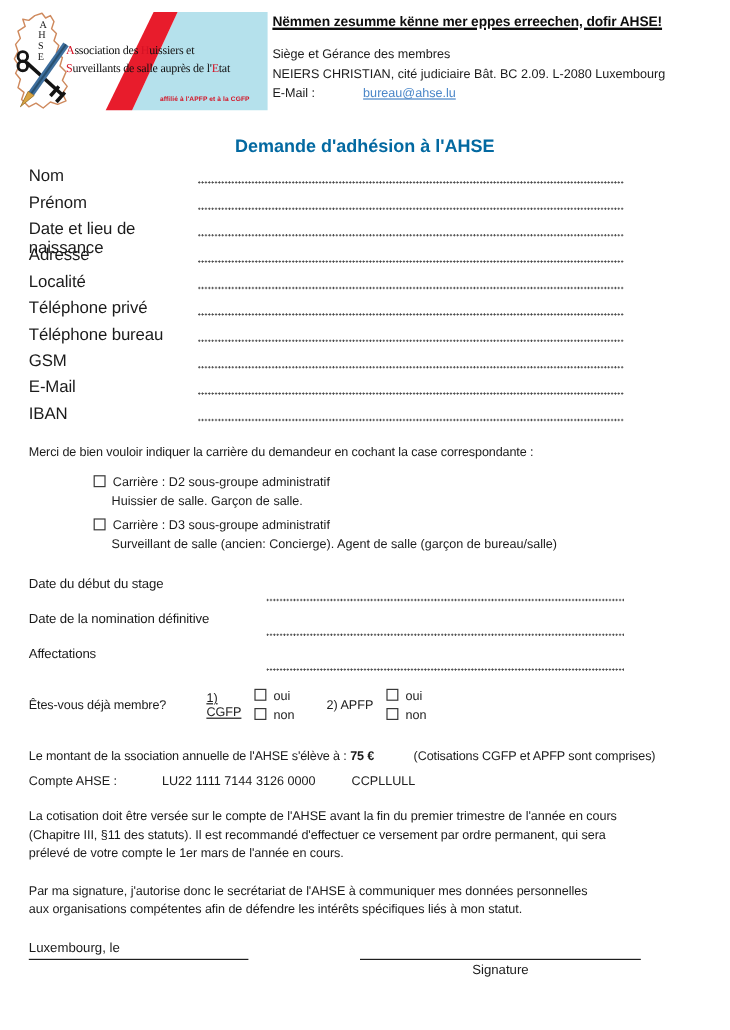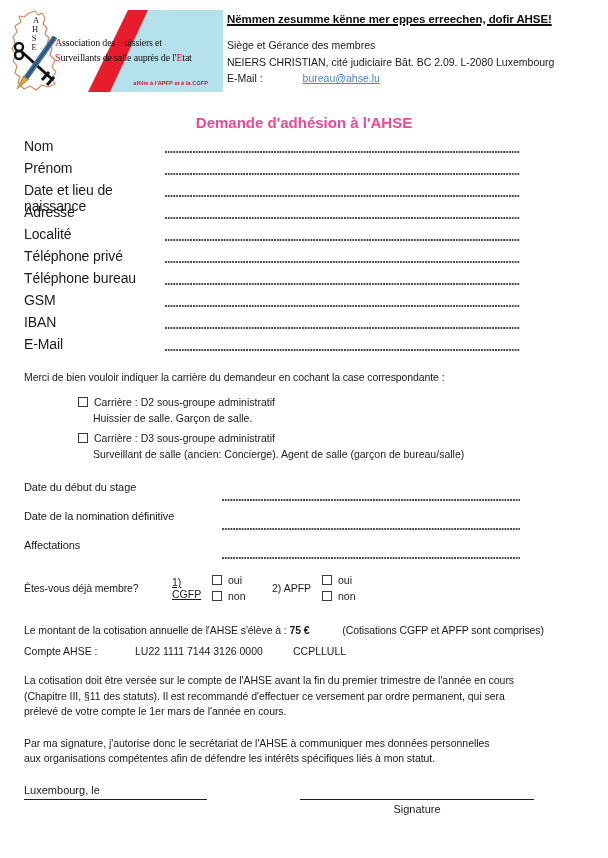--- a/index.html
+++ b/index.html
@@ -24,21 +24,21 @@
   .head-right{position:absolute;left:227px;top:13px;}
   .slogan{
     font-size:11.5px;font-weight:bold;color:#0d0d0d;
     text-decoration:underline;text-decoration-thickness:1.5px;
     margin:0 0 12px 0;letter-spacing:-0.1px;
   }
   .addr{font-size:10.5px;line-height:16.5px;color:#1b1b1b;}
   .email-row{font-size:10.5px;margin-top:2px;}
   .email-link{color:#4a86c8;text-decoration:underline;margin-left:40px;cursor:pointer;}
   
-  .title{margin-top:12px;text-align:center;font-size:15px;font-weight:bold;color:#ec4899;}
+  .title{margin-top:12px;text-align:center;font-size:15px;font-weight:bold;color:#0369a1;}
   
   .fields{margin-top:4px;}
   .frow{display:flex;height:22px;padding:0 88px 0 24px;}
   .frow .flabel{width:141px;flex:none;font-size:14px;padding-top:3px;letter-spacing:-0.1px;}
   .frow2{display:flex;height:29px;padding:0 88px 0 24px;}
   .frow2 .flabel{width:198px;flex:none;font-size:11px;padding-top:5px;letter-spacing:-0.1px;}
   .dotline{
     flex:1;align-self:flex-end;height:2px;margin-bottom:4px;
     background-image:radial-gradient(circle at 1px 1px,#4a4a4a 0.8px,transparent 0.95px);
     background-size:2.8px 2px;background-repeat:repeat-x;
@@ -163,25 +163,25 @@
     </div>
     <div class="frow">
       <span class="flabel">Téléphone bureau</span>
       <span class="dotline"></span>
     </div>
     <div class="frow">
       <span class="flabel">GSM</span>
       <span class="dotline"></span>
     </div>
     <div class="frow">
+      <span class="flabel">E-Mail</span>
+      <span class="dotline"></span>
+    </div>
+    <div class="frow">
       <span class="flabel">IBAN</span>
-      <span class="dotline"></span>
-    </div>
-    <div class="frow">
-      <span class="flabel">E-Mail</span>
       <span class="dotline"></span>
     </div>
   </div>
 
   <div class="career-intro">Merci de bien vouloir indiquer la carrière du demandeur en cochant la case correspondante :</div>
 
   <div class="career-opts">
     <div class="opt">
       <div><span class="cb"></span><span>Carrière : D2 sous-groupe administratif</span></div>
       <div class="opt-sub">Huissier de salle. Garçon de salle.</div>
@@ -215,21 +215,21 @@
       <span><span class="cb"></span><span>non</span></span>
     </span>
     <span class="mg2">2) APFP</span>
     <span class="mcol2">
       <span><span class="cb"></span><span>oui</span></span>
       <span><span class="cb"></span><span>non</span></span>
     </span>
   </div>
 
   <div class="cotis-line">
-    <span>Le montant de la cotisation annuelle de l'AHSE s'élève à :</span>
+    <span>Le montant de la ssociation annuelle de l'AHSE s'élève à :</span>
     <span class="amount">75 €</span>
     <span class="note">(Cotisations CGFP et APFP sont comprises)</span>
   </div>
 
   <div class="account-line">
     <span class="alabel">Compte AHSE :</span>
     <span class="aiban">LU22 1111 7144 3126 0000</span>
     <span>CCPLLULL</span>
   </div>
 

